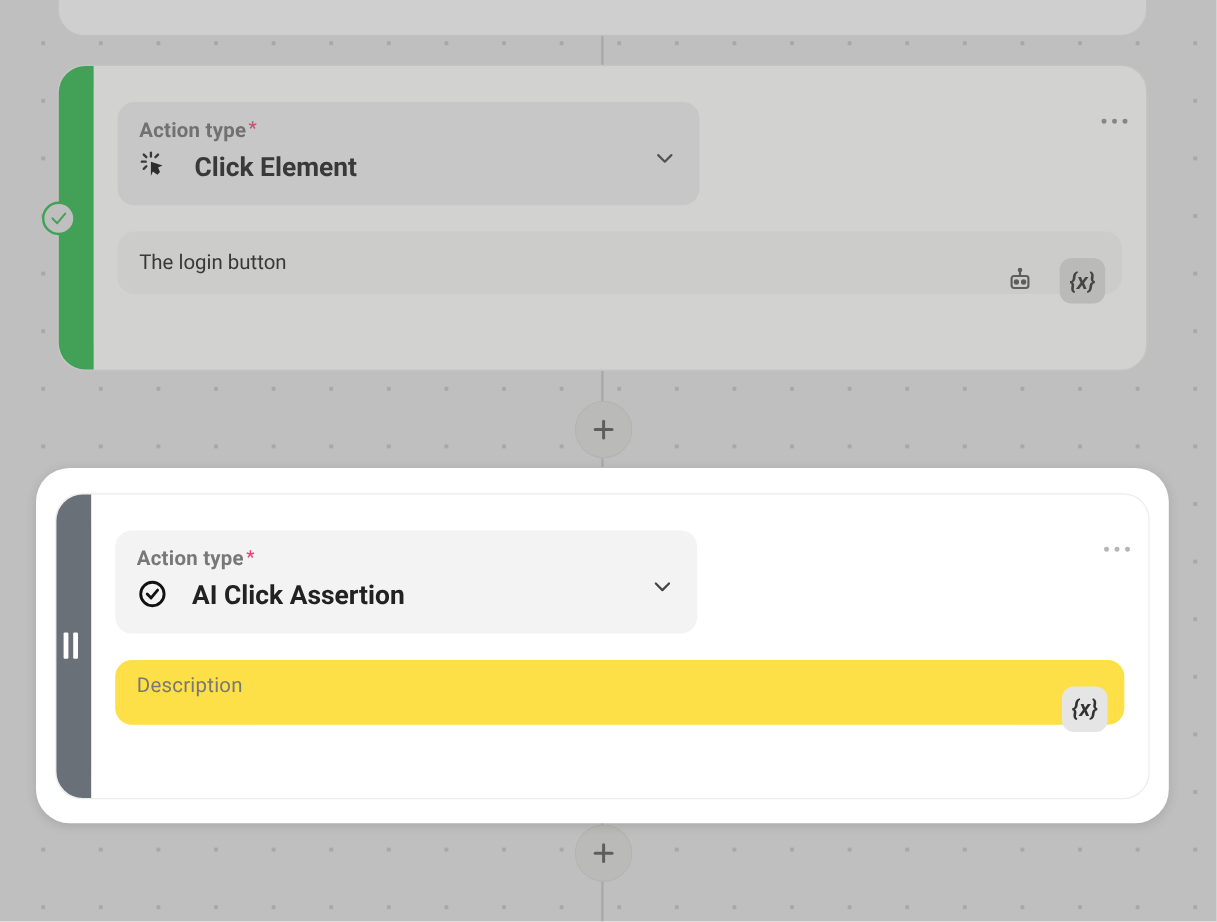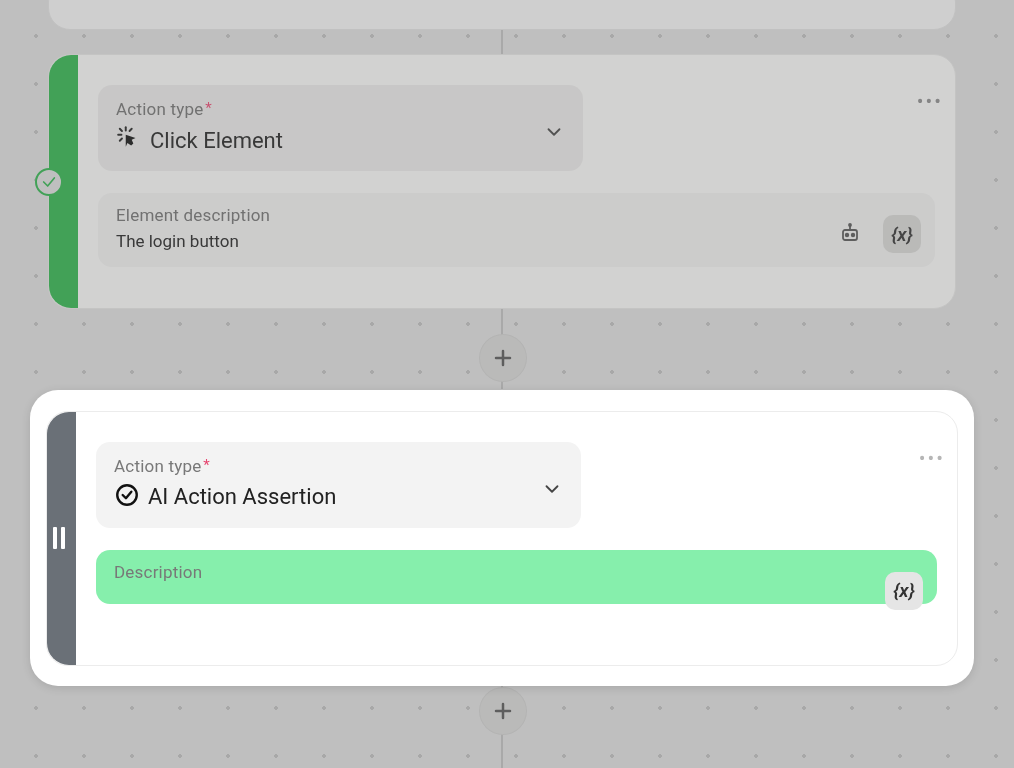--- a/index.html
+++ b/index.html
@@ -89,27 +89,28 @@
   .status-badge svg { stroke:#2fb24c; }
 
   .card1 .body { position:absolute; left:29px; right:0; top:0; bottom:0; padding: 30px 20px 26px 20px; }
 
   .action-select {
     background: #e8e7e6;
     border-radius: 14px;
     width: 485px;
     padding: 14px 18px 16px 18px;
     position: relative;
+    font-weight: bold;
   }
   .field-label {
     font-size: 17px; color: #6f6f6f; margin-bottom: 6px;
     letter-spacing: 0.2px;
   }
   .required { color:#e6456f; font-size: 15px; margin-left:2px; position:relative; top:-2px; }
-  .action-row { display:flex; align-items:center; gap:8px; }
+  .action-row { display:flex; align-items:center; gap:20px; }
   .action-name { font-size: 22px; color:#222; }
   .chevron {
     position:absolute; right:18px; top:36px;
   }
   .chevron svg { stroke:#444; }
 
   .desc-box {
     margin-top: 22px;
     background:#ededec;
     border-radius:14px;
@@ -154,21 +155,21 @@
     border-top-left-radius:22px;border-bottom-left-radius:22px;
   }
   .pause-icon {
     position:absolute; left:6px; top:50%; transform:translateY(-50%);
     width:18px;height:22px; display:flex; gap:4px;
   }
   .pause-icon span { width:4px; background:#fff; border-radius:1px; }
 
   .card2 .body { position:absolute; left:29px; right:0; top:0; bottom:0; padding:30px 20px 26px 20px; }
   .card2 .action-select { background:#f3f3f3; }
-  .card2 .desc-box { background:#86efac; }
+  .card2 .desc-box { background:#fde047; }
   .card2 .field-label { color:#787878; }
   .card2 .more {
     position:absolute; right:12px; top:34px; color:#b6b6b6;
   }
   .card2 .icon-pill.dark { background:#e5e5e5; }
 
   
   .click-icon svg { stroke:#222; }
   .check-circle-icon svg { stroke:#111; }
 
@@ -210,21 +211,20 @@
           <span class="action-name">Click Element</span>
         </div>
         <span class="chevron">
           <svg width="22" height="22" viewBox="0 0 24 24" fill="none" stroke-width="2" stroke-linecap="round" stroke-linejoin="round">
               <polyline points="6 9 12 15 18 9"></polyline>
             </svg>
         </span>
       </div>
 
       <div class="desc-box">
-        <div class="field-label">Element description</div>
         <div class="value">The login button</div>
         <div class="icons">
           <span class="icon-pill">
             <svg width="24" height="24" viewBox="0 0 24 24" fill="none" stroke="#555" stroke-width="1.8" stroke-linecap="round" stroke-linejoin="round">
               <rect x="5" y="8" width="14" height="10" rx="2"></rect>
               <line x1="12" y1="4" x2="12" y2="8"></line>
               <circle cx="12" cy="3" r="1" fill="#555"></circle>
               <circle cx="9" cy="13" r="1.3" fill="#555"></circle>
               <circle cx="15" cy="13" r="1.3" fill="#555"></circle>
             </svg>
@@ -258,21 +258,21 @@
       <div class="body">
         <div class="action-select">
           <div class="field-label"><span>Action type</span><span class="required">*</span></div>
           <div class="action-row">
             <span class="check-circle-icon">
               <svg width="26" height="26" viewBox="0 0 24 24" fill="none" stroke-width="2.2" stroke-linecap="round" stroke-linejoin="round">
                 <circle cx="12" cy="12" r="9"></circle>
                 <polyline points="8 12 11 15 16 9"></polyline>
               </svg>
             </span>
-            <span class="action-name">AI Action Assertion</span>
+            <span class="action-name">AI Click Assertion</span>
           </div>
           <span class="chevron">
             <svg width="22" height="22" viewBox="0 0 24 24" fill="none" stroke-width="2" stroke-linecap="round" stroke-linejoin="round">
                 <polyline points="6 9 12 15 18 9"></polyline>
               </svg>
           </span>
         </div>
 
         <div class="desc-box">
           <div class="field-label">Description</div>

